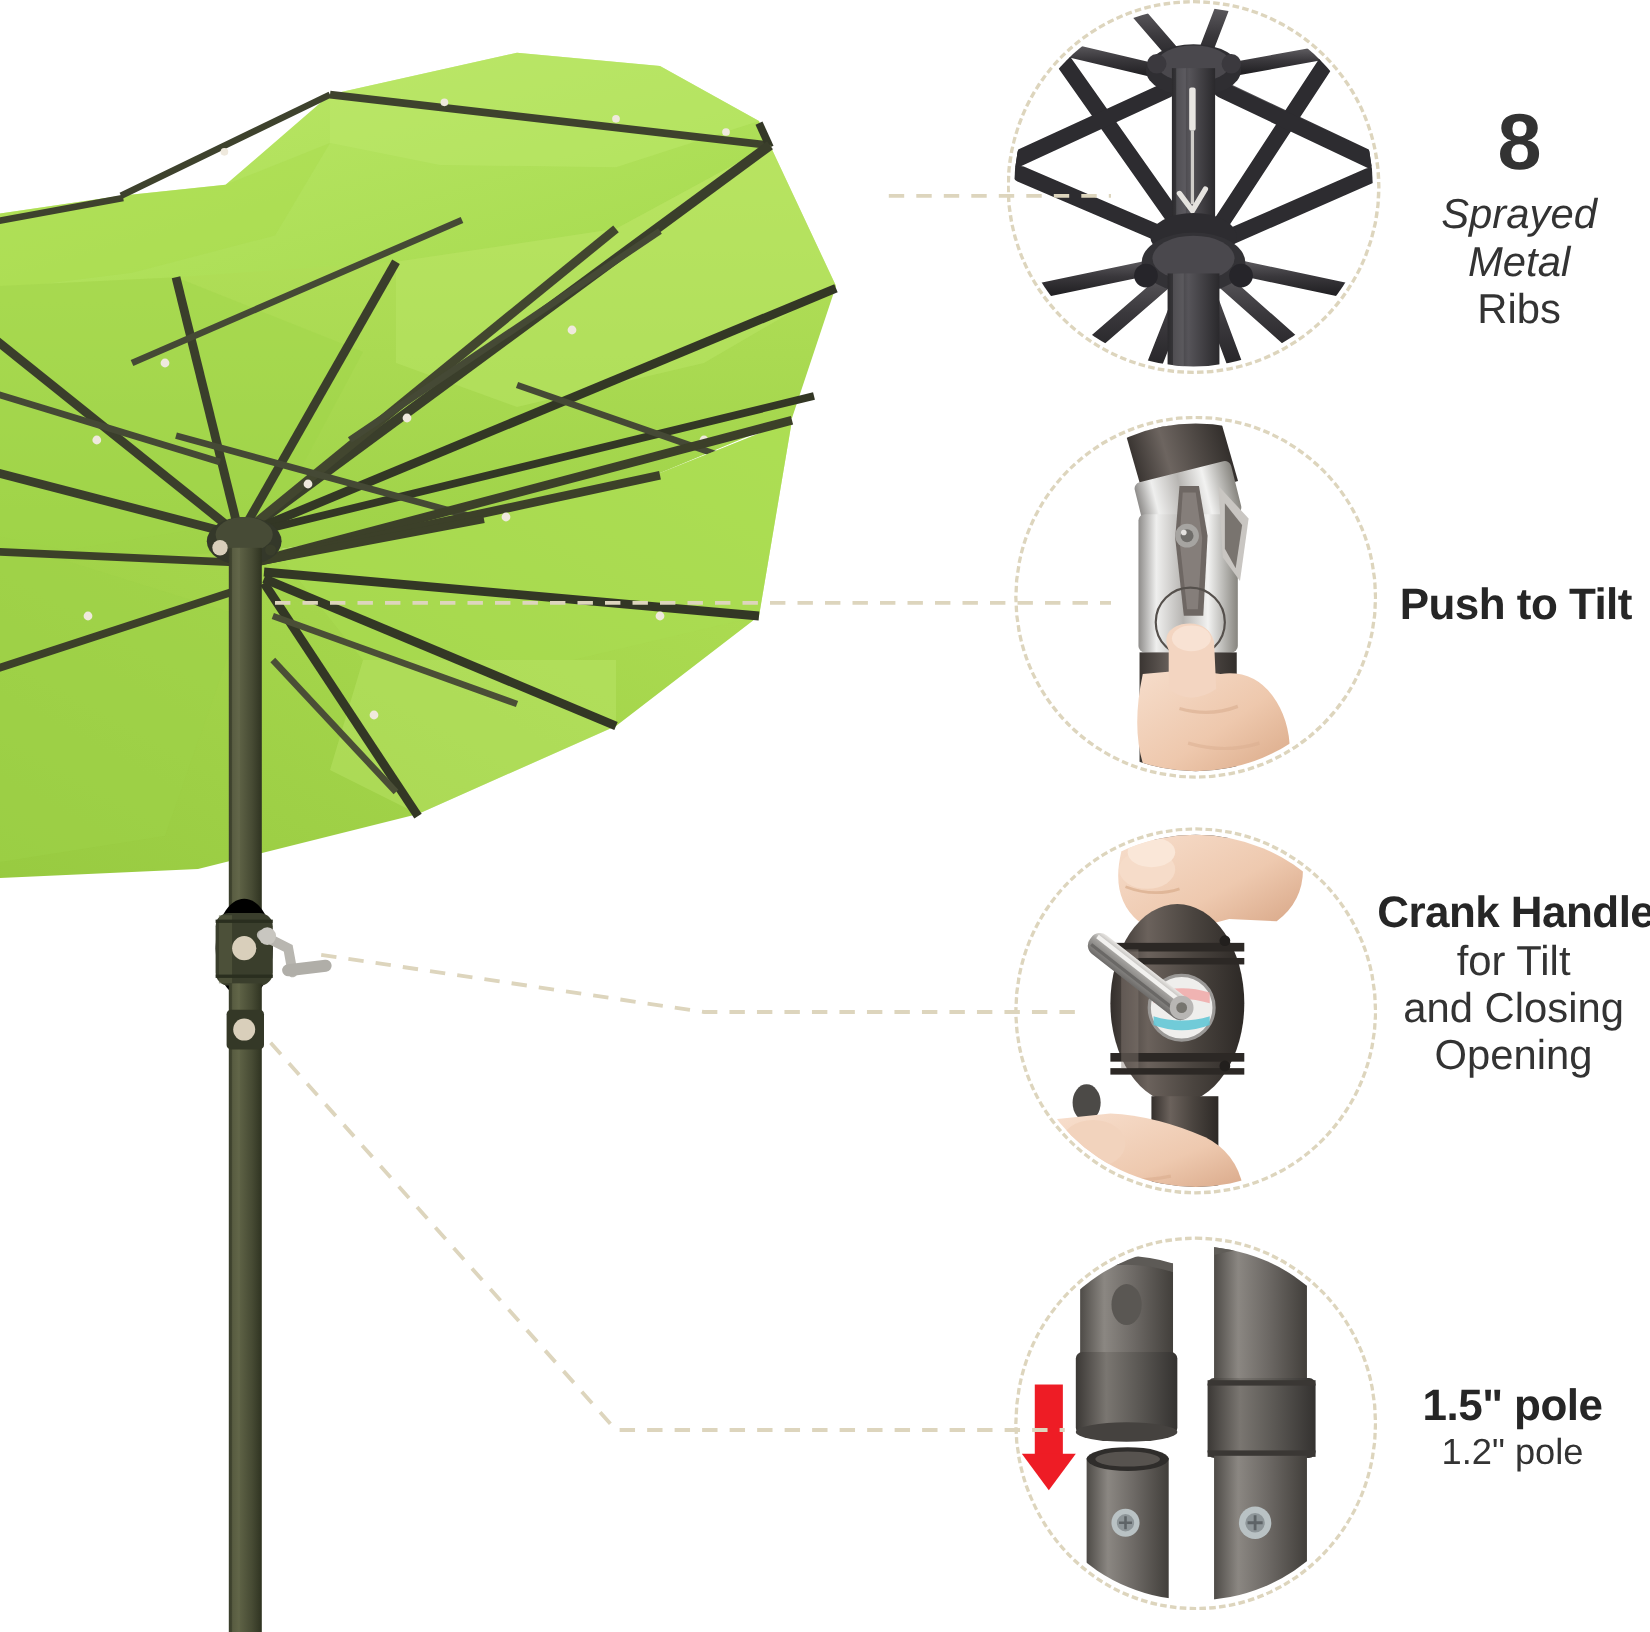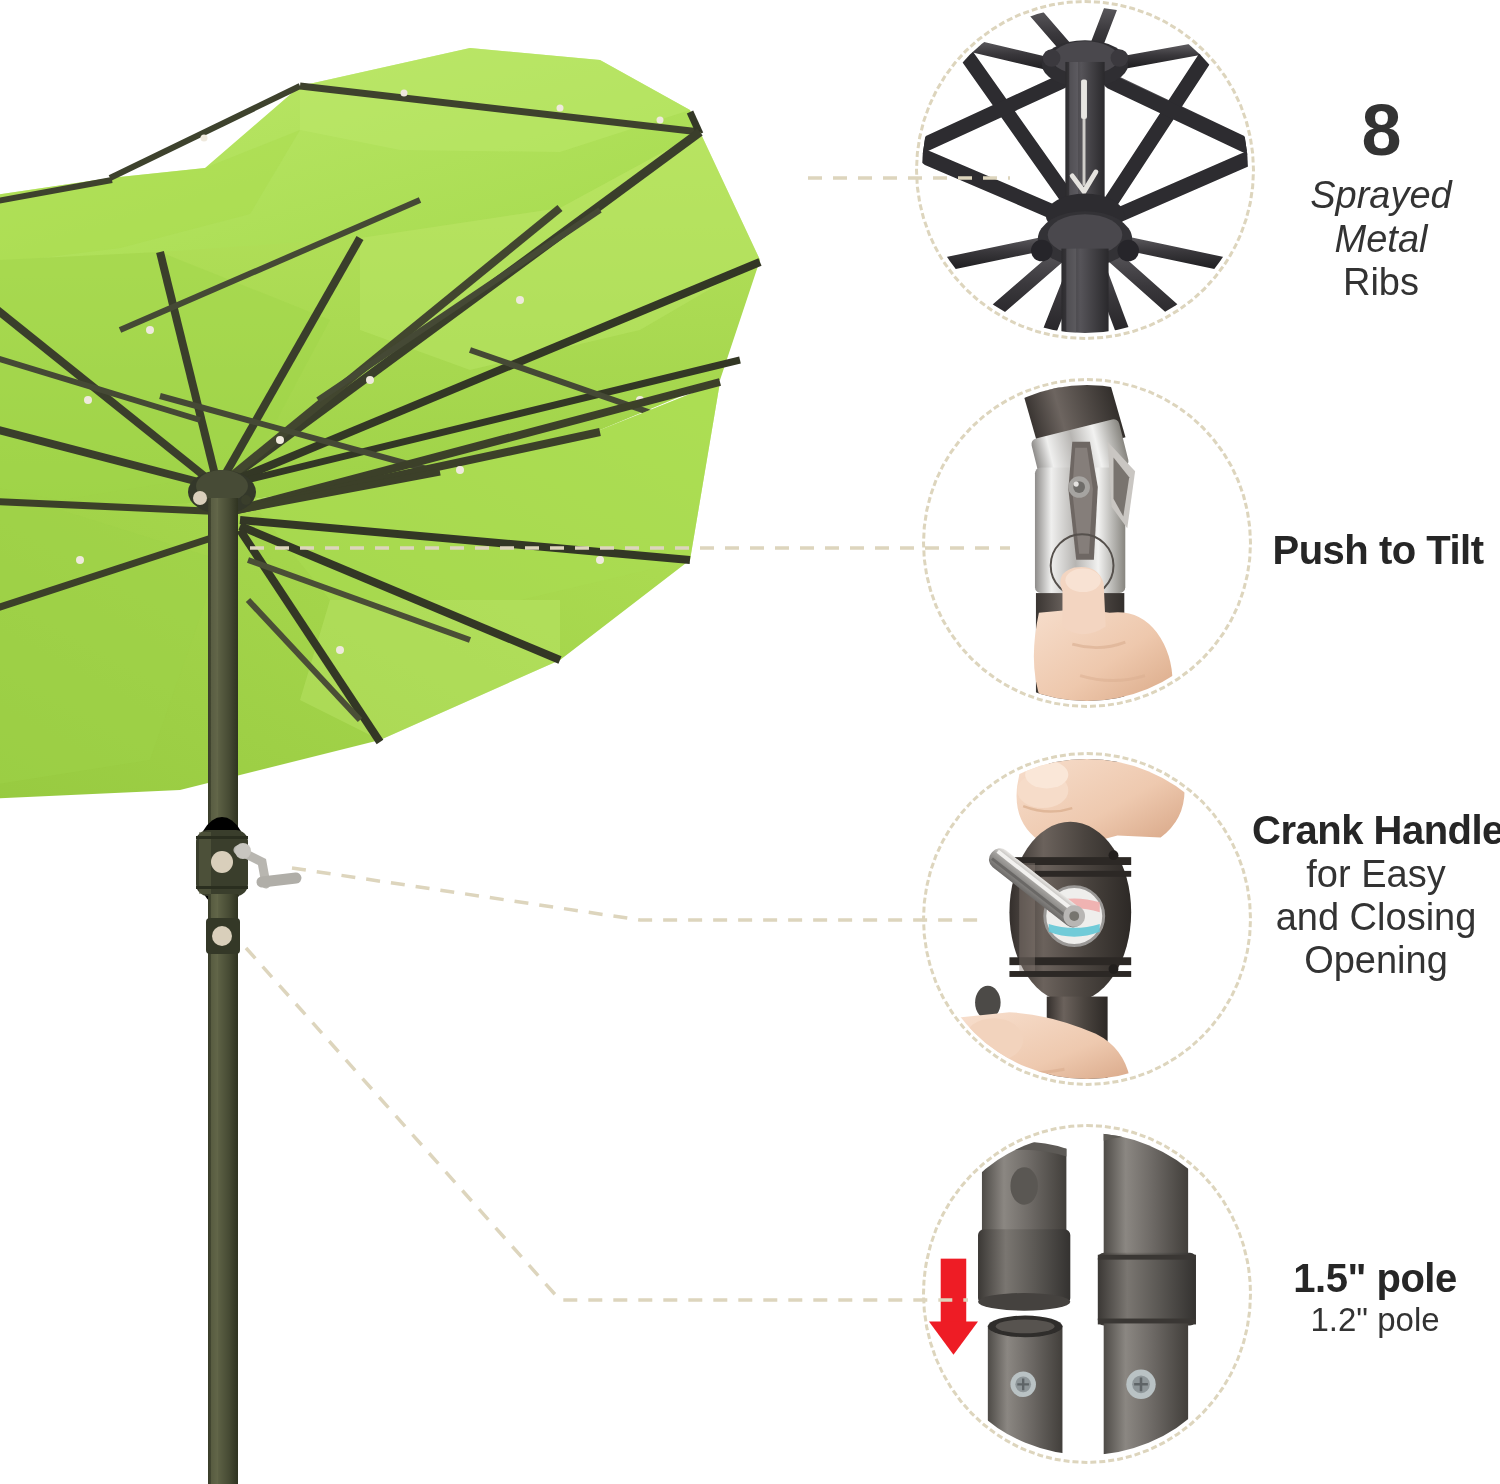--- a/index.html
+++ b/index.html
@@ -445,21 +445,21 @@
 
         <path d="M28,268 Q16,316 40,338 L210,338 Q206,300 174,284 Q128,264 86,262 Z" fill="url(#gSkin3)"></path>
         <ellipse cx="70" cy="290" rx="30" ry="22" fill="#f2d3bd"></ellipse>
         <path d="M44,316 Q92,330 142,320" stroke="#d9ac8c" stroke-width="3" fill="none" opacity="0.55"></path>
       </g>
     </svg>
   </div>
 
   <div class="caption" style="left:1252px; top:792px; width:248px;margin-top:16px;">
     <div class="head">Crank Handle</div>
-    <div class="sub">for Easy</div>
+    <div class="sub">for Tilt</div>
     <div class="sub">and Closing</div>
     <div class="sub">Opening</div>
   </div>
 
   <div class="feature-circle" style="left:922px; top:1124px; width:330px; height:340px;">
     <svg class="circle-art" viewBox="0 0 330 340">
       <defs>
         <clipPath id="clip4">
             <circle cx="165" cy="170" r="164"></circle>
           </clipPath>

